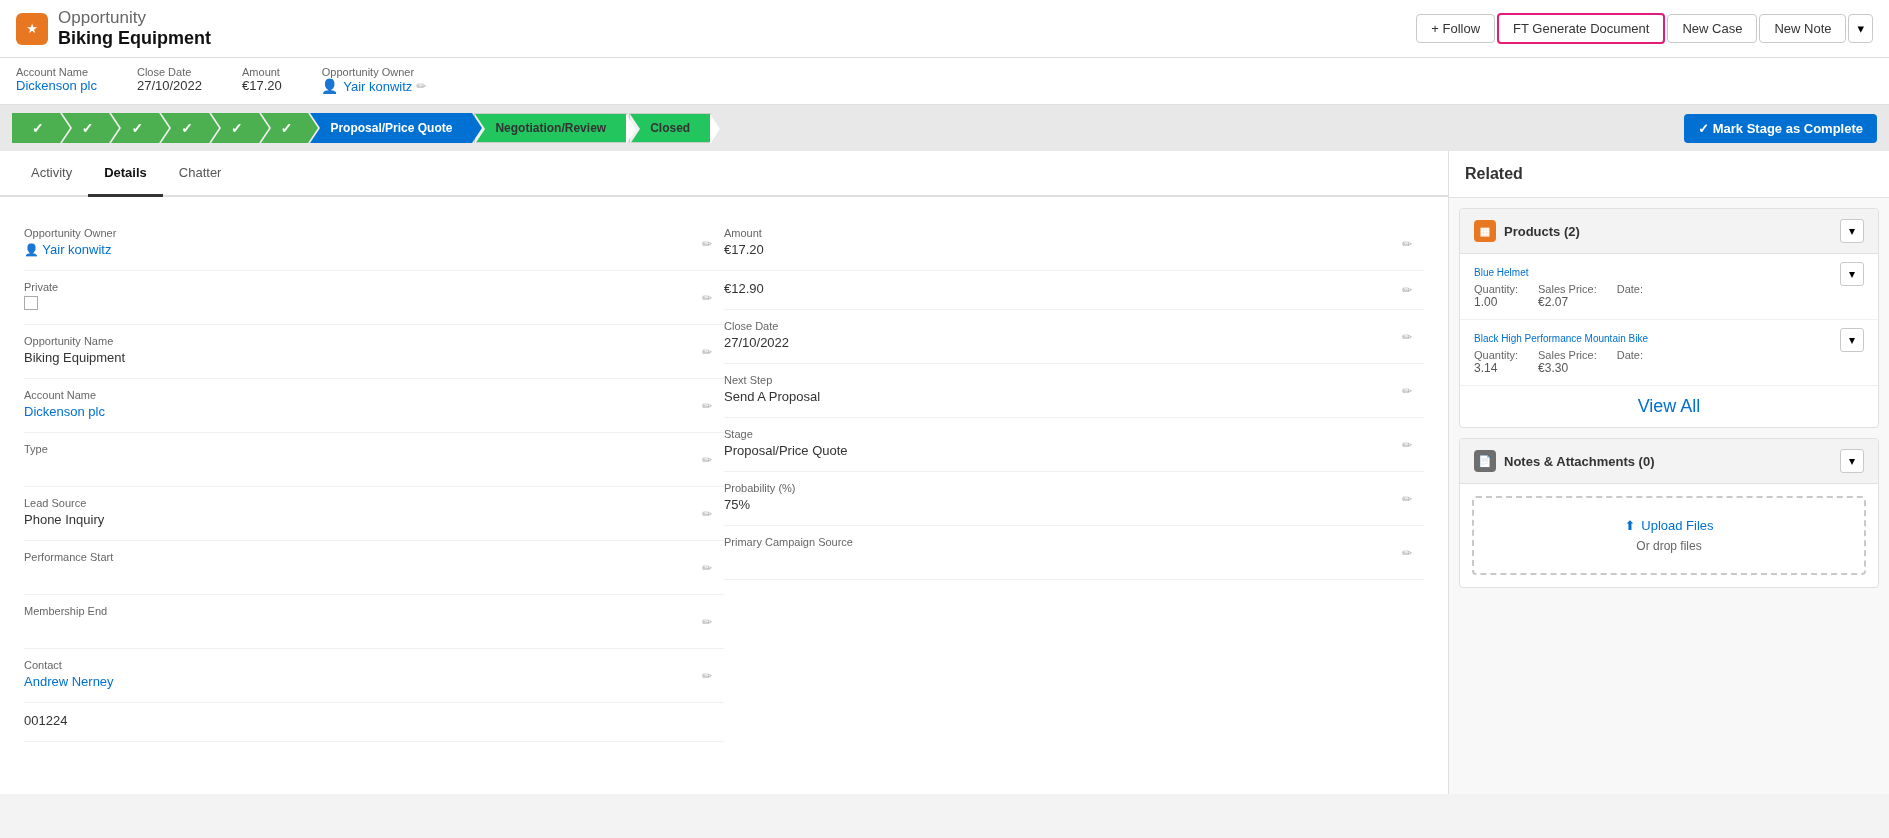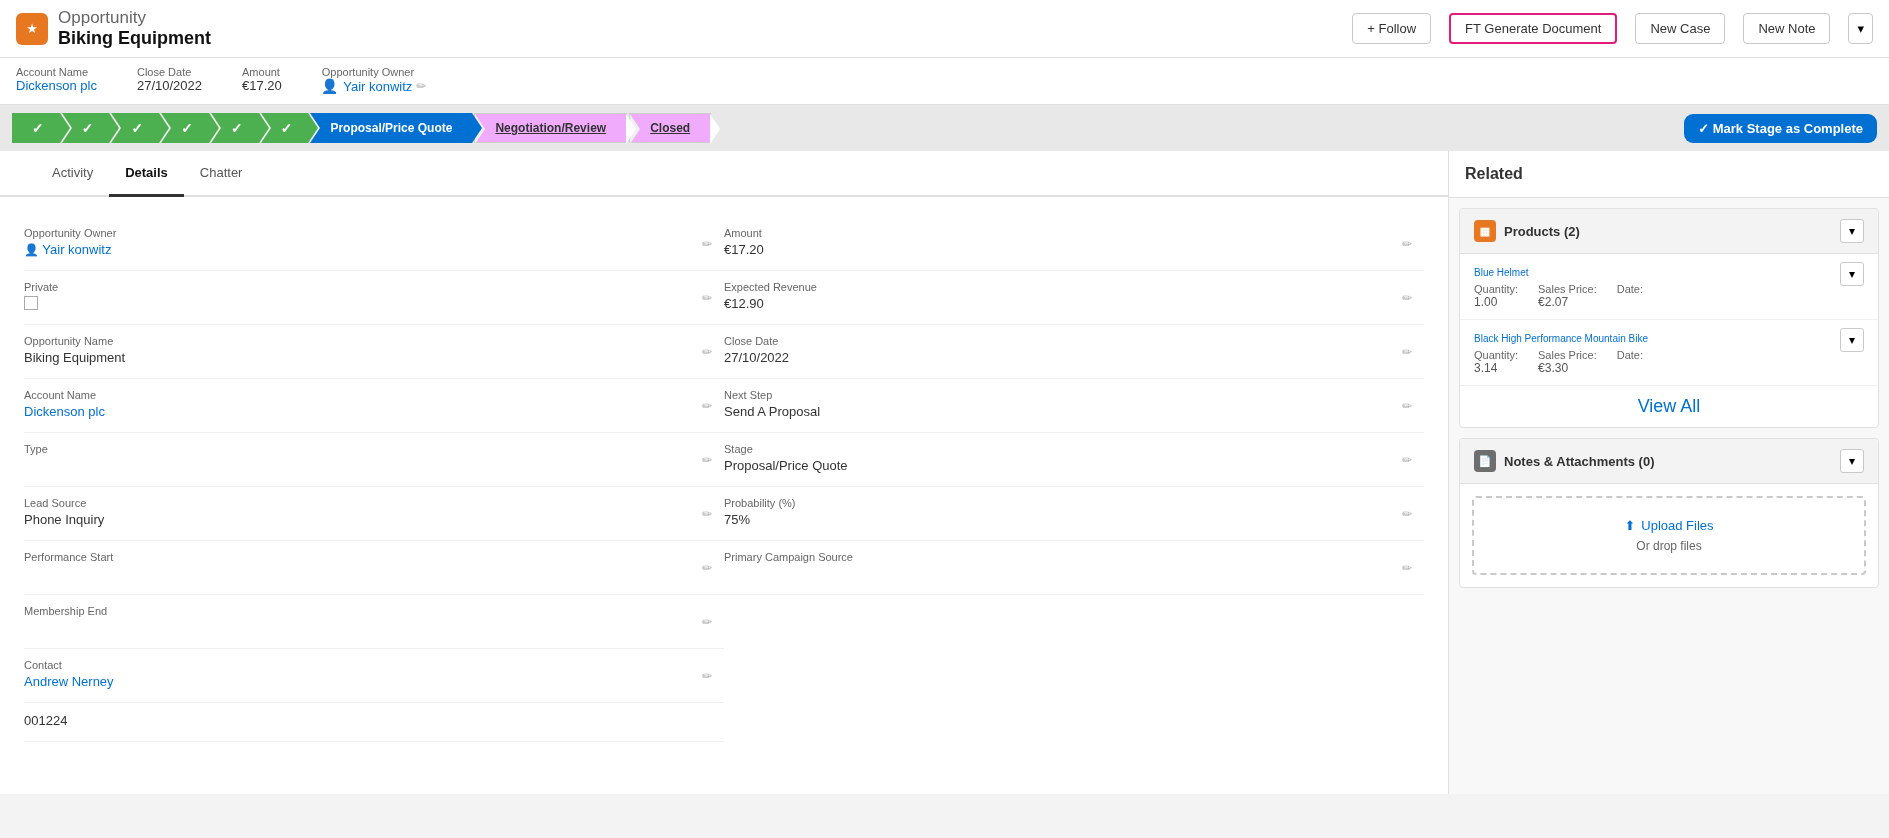--- a/index.html
+++ b/index.html
@@ -5,42 +5,42 @@
     * { box-sizing: border-box; margin: 0; padding: 0; font-family: 'Segoe UI', Arial, sans-serif; font-size: 13px; }
     body { background: #f3f3f3; color: #333; }
 
     
     .header { background: #fff; border-bottom: 1px solid #ddd; padding: 8px 16px; display: flex; align-items: center; justify-content: space-between; }
     .header-left { display: flex; align-items: center; gap: 10px; }
     .app-icon { background: #e87722; border-radius: 6px; width: 32px; height: 32px; display: flex; align-items: center; justify-content: center; color: #fff; font-size: 16px; flex-shrink: 0; }
     .header-title-block { display: flex; flex-direction: column; }
     .header-subtitle { font-size: 17px; color: #666; }
     .header-title { font-size: 18px; font-weight: 700; color: #111; }
-    .header-actions { display: flex; gap: 18px; }
+    .header-actions { display: flex; align-items: center; gap: 2px; }
     .btn { border: 1px solid #c9c9c9; background: #fff; border-radius: 4px; padding: 6px 14px; cursor: pointer; font-size: 13px; color: #333; display: flex; align-items: center; gap: 4px; white-space: nowrap; }
     .btn-generate { border: 2px solid #e31c79; color: #333; }
     .btn-dropdown { border: 1px solid #c9c9c9; background: #fff; padding: 6px 8px; border-radius: 4px; cursor: pointer; }
 
     
     .meta-row { background: #fff; padding: 8px 16px 10px; display: flex; gap: 40px; border-bottom: 1px solid #e0e0e0; }
     .meta-item label { font-size: 11px; color: #666; display: block; }
     .meta-item a { color: #0070d2; text-decoration: none; font-size: 13px; }
     .meta-item span { font-size: 13px; }
     .meta-owner { display: flex; align-items: center; gap: 4px; }
 
     
     .stage-bar { background: #e8e8e8; padding: 10px 16px; display: flex; align-items: center; gap: 0; overflow-x: auto; }
     .stage-complete-btn { background: #0070d2; color: #fff; border: none; border-radius: 4px; padding: 7px 16px; cursor: pointer; font-size: 13px; font-weight: 600; margin-left: 16px; white-space: nowrap; }
 
     
     .main { display: flex; height: calc(100vh - 195px); }
 
     
     .left-panel { flex: 1; background: #fff; border-right: 1px solid #e0e0e0; overflow-y: auto; }
-    .tabs { display: flex; border-bottom: 2px solid #e0e0e0; padding: 0 36px; text-align: center; }
+    .tabs { display: flex; border-bottom: 2px solid #e0e0e0; padding: 0 15px; text-align: center; }
     .tab { padding: 14px 16px; cursor: pointer; font-size: 13px; color: #555; border-bottom: 3px solid transparent; margin-bottom: -2px; }
     .tab.active { color: #111; font-weight: 700; border-bottom: 3px solid #333; }
     .details-section { padding: 20px 24px; }
     .form-grid { display: grid; grid-template-columns: 1fr 1fr; gap: 0; }
     .form-field { padding: 10px 0; border-bottom: 1px solid #f0f0f0; padding-right: 40px; position: relative; }
     .form-field label { font-size: 11px; color: #666; display: block; margin-bottom: 3px; }
     .form-field .value { font-size: 13px; color: #333; min-height: 18px; }
     .form-field .value a { color: #0070d2; text-decoration: none; }
     .form-field .edit-icon { position: absolute; right: 12px; top: 50%; transform: translateY(-50%); color: #aaa; cursor: pointer; font-size: 12px; }
     .checkbox-field { width: 14px; height: 14px; border: 1px solid #aaa; display: inline-block; }
@@ -63,21 +63,21 @@
     .upload-area { border: 2px dashed #c9c9c9; margin: 12px; border-radius: 4px; padding: 20px; text-align: center; }
     .upload-btn { color: #0070d2; cursor: pointer; display: flex; align-items: center; justify-content: center; gap: 6px; font-size: 13px; }
     .drop-text { color: #666; font-size: 12px; margin-top: 6px; }
     .dropdown-btn { background: #fff; border: 1px solid #c9c9c9; border-radius: 3px; padding: 4px 8px; cursor: pointer; font-size: 12px; }
 
     
     .stage-container { display: flex; align-items: center; flex: 1; }
     .arrow-stage { height: 30px; display: flex; align-items: center; justify-content: center; font-size: 11px; font-weight: 600; position: relative; min-width: 48px; margin-right: 2px; }
     .arrow-stage.green { background: #4caf50; color: #fff; }
     .arrow-stage.blue { background: #0070d2; color: #fff; }
-    .arrow-stage.white { background: #f0abfc; color: #333; border: 1px solid #ccc; text-decoration: underline; }
+    .arrow-stage.white { background: #22c55e; color: #333; border: 1px solid #ccc; }
     .arrow-stage::after { content: ''; position: absolute; right: -10px; top: 0; width: 0; height: 0; border-top: 15px solid transparent; border-bottom: 15px solid transparent; border-left: 10px solid; z-index: 1; }
     .arrow-stage.green::after { border-left-color: #4caf50; }
     .arrow-stage.blue::after { border-left-color: #0070d2; }
     .arrow-stage.white::after { border-left-color: #fff; }
     .arrow-stage::before { content: ''; position: absolute; left: 0; top: 0; width: 0; height: 0; border-top: 15px solid transparent; border-bottom: 15px solid transparent; border-left: 10px solid #f0f0f0; }
     .arrow-stage:first-child::before { display: none; }
     .check-icon { font-size: 14px; }
   </style>
 </head>
 <body>
@@ -144,21 +144,21 @@
       </div>
     <div class="arrow-stage green" style="padding: 0 16px 0 20px; min-width:44px;">
         <span class="check-icon">✓</span>
       </div>
 
     <div class="arrow-stage blue" style="padding: 0 20px 0 20px; min-width:140px; font-size:12px;">Proposal/Price Quote</div>
 
     <div class="arrow-stage white" style="padding: 0 20px 0 20px; min-width:130px; font-size:12px;">Negotiation/Review</div>
     <div class="arrow-stage white" style="padding: 0 20px 0 20px; min-width:80px; font-size:12px;">Closed</div>
   </div>
-  <button class="stage-complete-btn" style="margin-left:16px; background:#0070d2; color:#fff; border:none; border-radius:9px; padding:7px 14px; cursor:pointer; font-size:13px; font-weight:600; white-space:nowrap;">✓ Mark Stage as Complete</button>
+  <button class="stage-complete-btn" style="margin-left:16px; background:#0070d2; color:#fff; border:none; border-radius:4px; padding:7px 14px; cursor:pointer; font-size:13px; font-weight:600; white-space:nowrap;">✓ Mark Stage as Complete</button>
 </div>
 
 <div class="main">
 
   <div class="left-panel">
     <div class="tabs">
       <div class="tab">Activity</div>
       <div class="tab active">Details</div>
       <div class="tab">Chatter</div>
     </div>
@@ -216,21 +216,20 @@
           </div>
         </div>
 
         <div>
           <div class="form-field">
             <label>Amount</label>
             <div class="value">€17.20</div>
             <span class="edit-icon">✏</span>
           </div>
           <div class="form-field">
-            <label>Expected Revenue</label>
             <div class="value">€12.90</div>
             <span class="edit-icon">✏</span>
           </div>
           <div class="form-field">
             <label>Close Date</label>
             <div class="value">27/10/2022</div>
             <span class="edit-icon">✏</span>
           </div>
           <div class="form-field">
             <label>Next Step</label>

